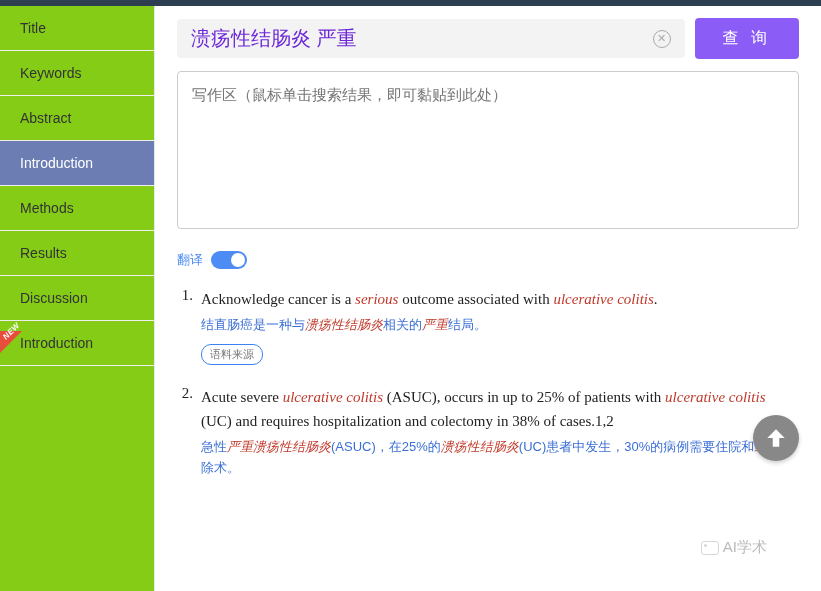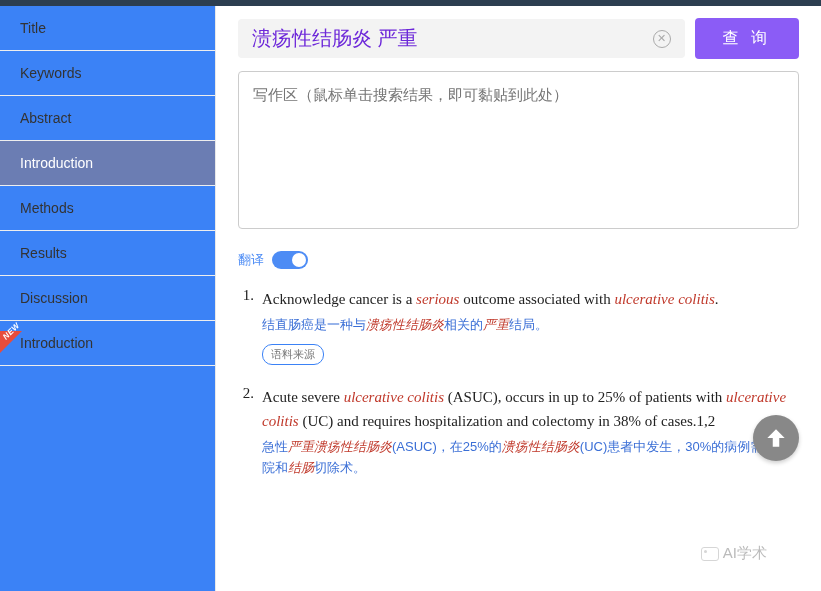--- a/index.html
+++ b/index.html
@@ -1,19 +1,19 @@
 <!DOCTYPE html>
 <html><head>
 <meta charset="utf-8">
 <style>
 * { box-sizing: border-box; margin: 0; padding: 0; }
 body { font-family: Arial, "Microsoft YaHei", sans-serif; background: #fff; width: 821px; height: 591px; overflow: hidden; position: relative; }
 .top-bar { height: 6px; background: #2c3e50; }
 .container { display: flex; height: 585px; }
-.sidebar { width: 216px; background: #3b82f6; border-right: 1px solid #e8e8e8; position: relative; }
+.sidebar { width: 155px; background: #84cc16; border-right: 1px solid #e8e8e8; position: relative; }
 .nav-item { padding: 14px 20px; font-size: 14px; color: #333; border-bottom: 1px solid #eee; cursor: pointer; position: relative; font-family: "Segoe UI", Arial, sans-serif; }
 .nav-item.active { background: #6b7db3; color: #fff; }
 .new-ribbon { position: absolute; left: 0; top: 325px; width: 0; height: 0; border-top: 22px solid #e74c3c; border-right: 22px solid transparent; z-index: 2; }
 .new-ribbon::after { content: "NEW"; position: absolute; left: 1px; top: -18px; color: #fff; font-size: 8px; font-weight: bold; transform: rotate(-45deg); transform-origin: left top; letter-spacing: 0.5px; font-style: italic; }
 .main { flex: 1; padding: 12px 22px 12px 22px; overflow-y: auto; }
 .search-row { display: flex; align-items: center; gap: 10px; margin-bottom: 12px; }
 .search-box { flex: 1; background: #f3f3f3; border-radius: 4px; padding: 8px 14px; display: flex; align-items: center; }
 .search-input { flex: 1; border: none; background: transparent; font-size: 20px; color: #6d28d9; outline: none; font-family: "Microsoft YaHei", sans-serif; }
 .clear-btn { width: 18px; height: 18px; border: 1px solid #aaa; border-radius: 50%; display: flex; align-items: center; justify-content: center; color: #aaa; font-size: 11px; cursor: pointer; }
 .query-btn { background: #8b5cf6; color: #fff; border: none; border-radius: 4px; padding: 10px 28px; font-size: 16px; cursor: pointer; letter-spacing: 4px; font-family: "Microsoft YaHei", sans-serif; }
@@ -25,21 +25,21 @@
 .results { font-family: Georgia, serif; font-size: 15px; color: #222; }
 .result-item { display: flex; margin-bottom: 20px; }
 .result-num { width: 24px; flex-shrink: 0; text-align: right; padding-right: 8px; }
 .result-body { flex: 1; line-height: 1.6; }
 .hl { color: #c0392b; font-style: italic; }
 .trans { color: #3b6fd6; font-size: 13px; margin-top: 4px; font-family: "Microsoft YaHei", sans-serif; }
 .trans .hl-sm { color: #c0392b; font-style: italic; }
 .source-btn { display: inline-block; border: 1px solid #3b82f6; border-radius: 10px; padding: 1px 8px; font-size: 11px; color: #777; margin-top: 8px; cursor: pointer; font-family: "Microsoft YaHei", sans-serif; }
 .scroll-top { position: absolute; right: 22px; bottom: 130px; width: 46px; height: 46px; background: #888; border-radius: 50%; display: flex; align-items: center; justify-content: center; cursor: pointer; box-shadow: 0 2px 4px rgba(0,0,0,0.2); }
 .scroll-top svg { fill: #fff; }
-.watermark { position: absolute; right: 54px; bottom: 28px; color: #bbb; font-size: 15px; display: flex; align-items: center; gap: 4px; font-family: "Microsoft YaHei", sans-serif; }
+.watermark { position: absolute; right: 54px; bottom: 34px; color: #bbb; font-size: 15px; display: flex; align-items: center; gap: 4px; font-family: "Microsoft YaHei", sans-serif; }
 .wm-icon { width: 18px; height: 14px; border: 1.5px solid #bbb; border-radius: 3px; position: relative; opacity: 0.6; }
 .wm-icon::before { content: ""; position: absolute; left: 2px; top: 2px; width: 3px; height: 3px; border-radius: 50%; background: #bbb; }
 </style>
 </head>
 <body>
 
 <div class="top-bar"></div>
 <div class="container">
   <div class="sidebar">
     <div class="nav-item">Title</div>

